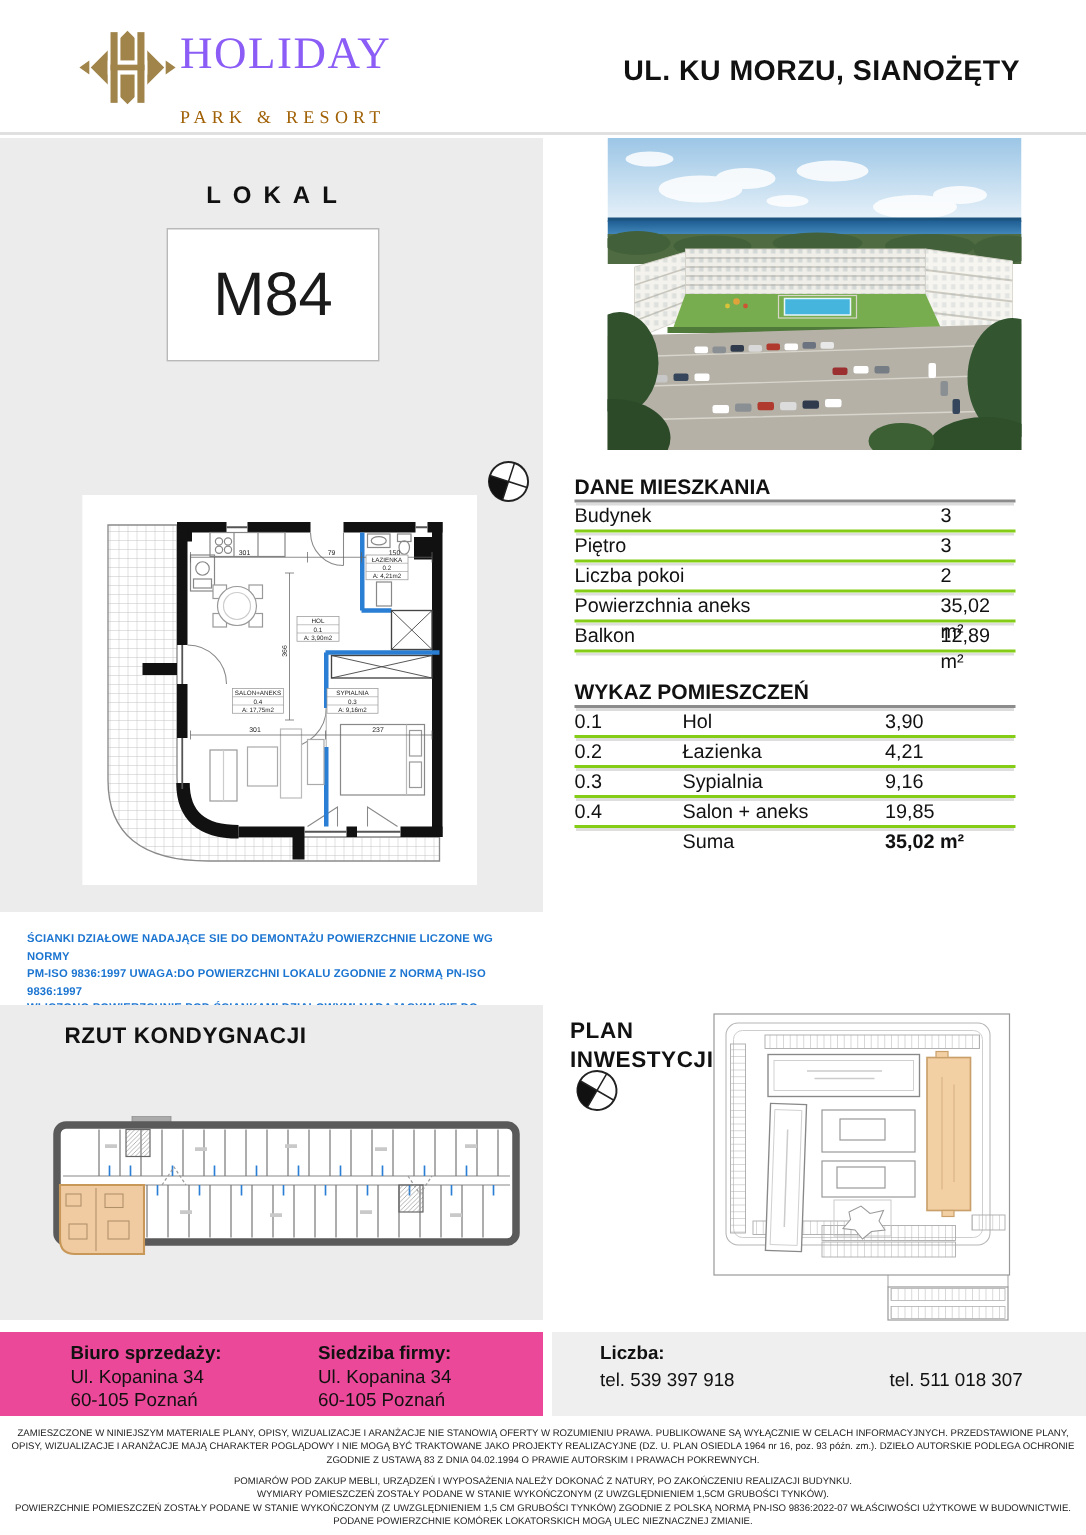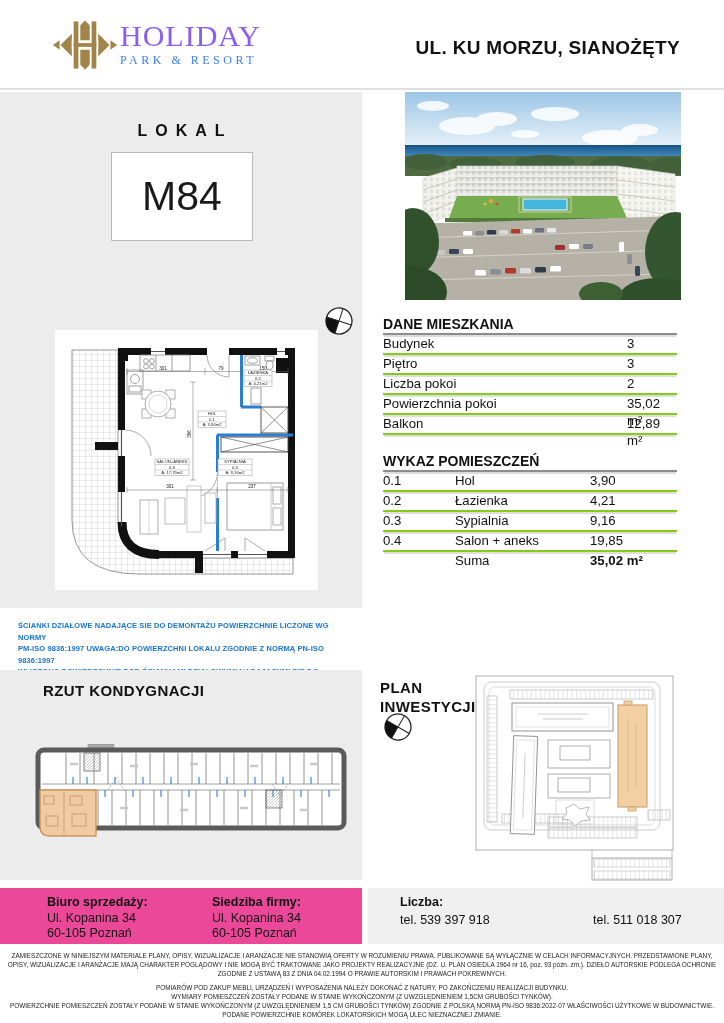--- a/index.html
+++ b/index.html
@@ -5,21 +5,21 @@
   html,body{margin:0;padding:0;}
   body{position:relative;width:724px;height:1023px;background:#fff;
        font-family:"Liberation Sans",sans-serif;color:#111;overflow:hidden;}
   .abs{position:absolute;}
 
   
   #header{left:0;top:0;width:724px;height:88px;border-bottom:2px solid #e0e0e0;background:#fff;}
   #logo-icon{left:52px;top:14px;}
   #logo-text{left:120px;top:20px;}
   .logo-title{font-family:"Liberation Serif",serif;font-size:30px;color:#8b5cf6;letter-spacing:1px;line-height:32px;}
-  .logo-sub{font-family:"Liberation Serif",serif;font-size:12px;color:#3b82f6;letter-spacing:3.5px;margin-top:1px;}
+  .logo-sub{font-family:"Liberation Serif",serif;font-size:12px;color:#a16207;letter-spacing:3.5px;margin-top:19px;}
   #address-title{right:44px;top:37px;font-size:19px;font-weight:bold;letter-spacing:.3px;}
 
   
   .panel{background:#ececec;}
   #panel-top-left{left:0;top:92px;width:362px;height:516px;}
   #panel-bottom-left{left:0;top:670px;width:362px;height:210px;}
   #footer-left{left:0;top:888px;width:362px;height:56px;background:#ec4899;}
   #footer-right{left:368px;top:888px;width:356px;height:56px;background:#efefef;}
 
   
@@ -358,21 +358,21 @@
   </div>
   <div class="trow">
     <span class="c0">Piętro</span>
     <span class="cv">3</span>
   </div>
   <div class="trow">
     <span class="c0">Liczba pokoi</span>
     <span class="cv">2</span>
   </div>
   <div class="trow">
-    <span class="c0">Powierzchnia pokoi</span>
+    <span class="c0">Powierzchnia aneks</span>
     <span class="cv">35,02 m²</span>
   </div>
   <div class="trow">
     <span class="c0">Balkon</span>
     <span class="cv">12,89 m²</span>
   </div>
 </div>
 
 <div class="abs tbl" id="wykaz-tbl">
   <div class="tbl-title">WYKAZ POMIESZCZEŃ</div>

